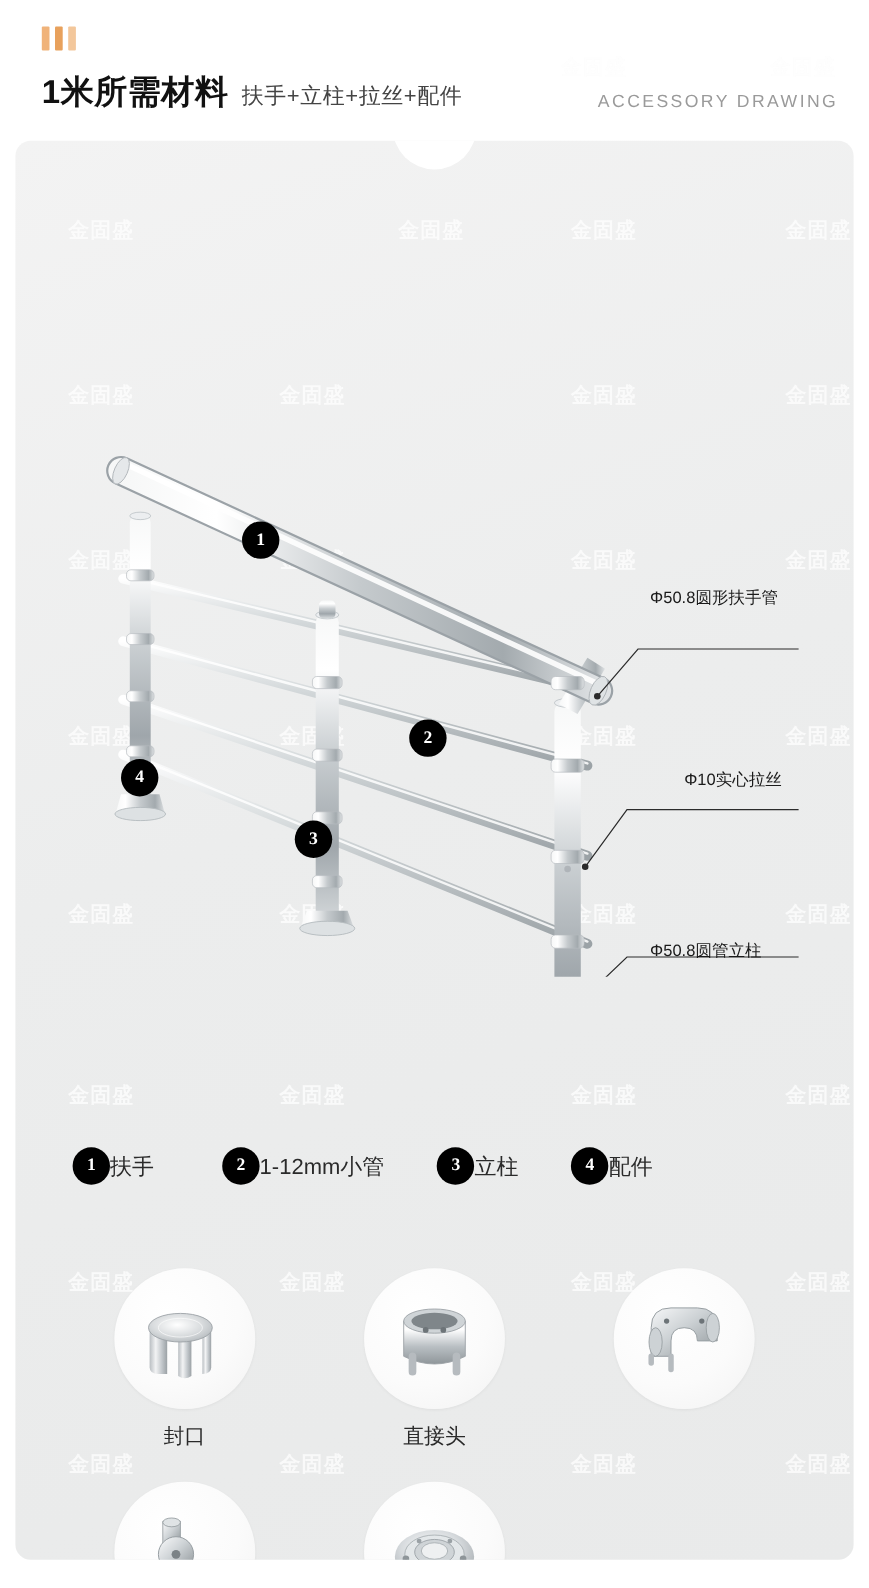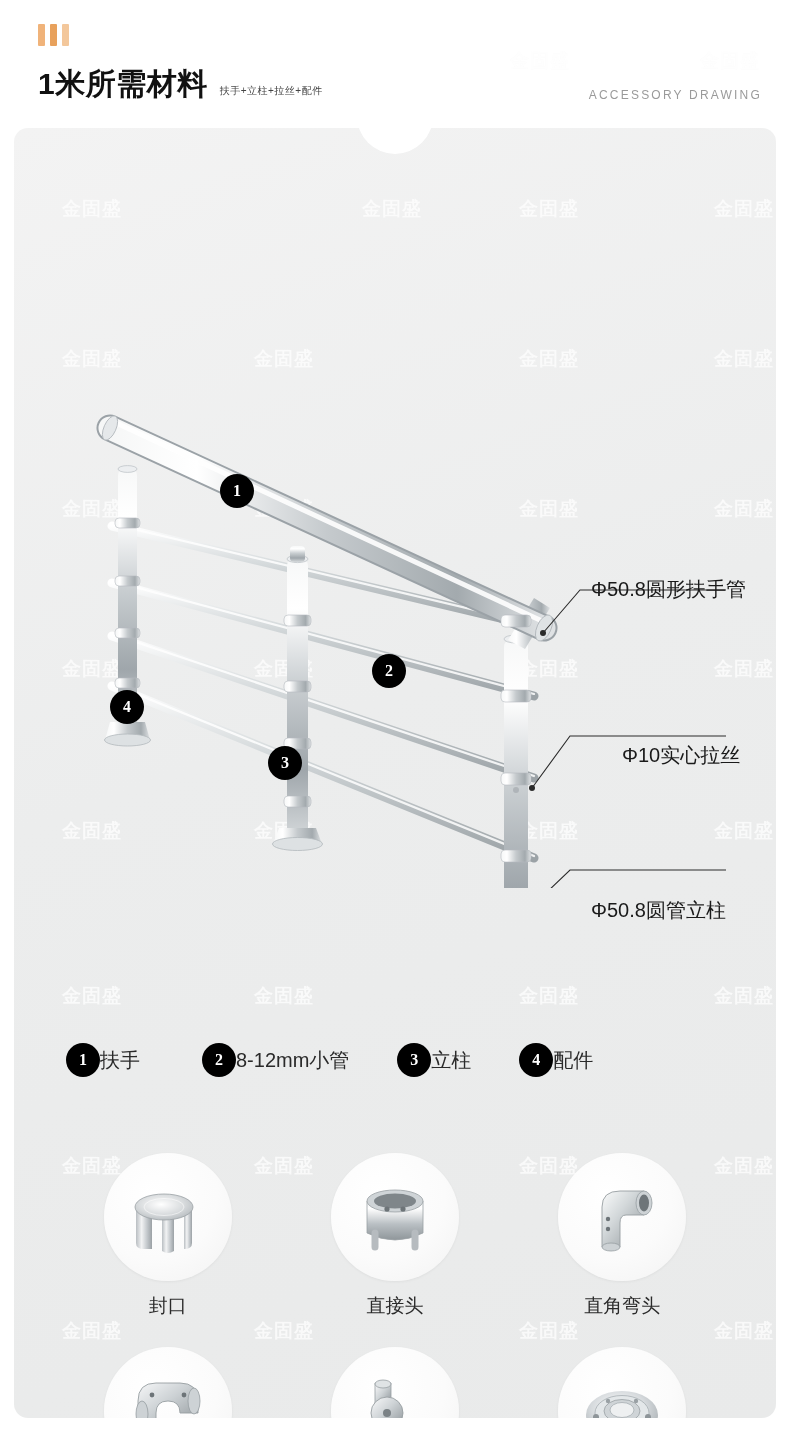--- a/index.html
+++ b/index.html
@@ -40,29 +40,29 @@
     align-items: baseline;
   }
   .title-main {
     font-size: 30px;
     font-weight: bold;
     letter-spacing: 0.5px;
     color: #111;
     white-space: nowrap;
   }
   .title-sub {
-    font-size: 10px;
+    font-size: 20px;
     color: #444;
     margin-left: 12px;
     letter-spacing: 0.5px;
     white-space: nowrap;
   }
   .title-en {
     margin-left: auto;
-    font-size: 12px;
+    font-size: 16px;
     letter-spacing: 2.2px;
     color: #9a9a9a;
     white-space: nowrap;
     align-self: flex-end;
     padding-bottom: 3px;
   }
 
   
   .card {
     position: relative;
@@ -101,24 +101,23 @@
   .diagram {
     position: absolute;
     left: 0; top: 0;
     width: 762px;
     height: 760px;
   }
   .diagram svg { display: block; }
 
   .callout-label {
     position: absolute;
-    font-size: 20px;
+    font-size: 15px;
     color: #1a1a1a;
     white-space: nowrap;
-    margin-top: 42px;
   }
 
   .badge {
     position: absolute;
     width: 34px; height: 34px;
     border-radius: 50%;
     background: #000;
     color: #fff;
     font-size: 16px;
     font-weight: bold;
@@ -370,21 +369,21 @@
     <div class="badge" style="left:96px;  top:562px;">4</div>
   </div>
 
   <div class="legend">
     <div class="legend-item lg1">
       <span class="num">1</span>
       <span class="txt">扶手</span>
     </div>
     <div class="legend-item lg2">
       <span class="num">2</span>
-      <span class="txt">8-12mm小管</span>
+      <span class="txt">1-12mm小管</span>
     </div>
     <div class="legend-item lg3">
       <span class="num">3</span>
       <span class="txt">立柱</span>
     </div>
     <div class="legend-item">
       <span class="num">4</span>
       <span class="txt">配件</span>
     </div>
   </div>
@@ -432,40 +431,20 @@
           <ellipse cx="50" cy="34" rx="28" ry="11" fill="#cfd4d7" stroke="#9ba1a5" stroke-width=".8"></ellipse>
           <ellipse cx="50" cy="34" rx="21" ry="7.5" fill="#7f868a"></ellipse>
           <path d="M30 66 L30 80 M70 66 L70 80" stroke="#b6bbbf" stroke-width="7" stroke-linecap="round"></path>
           <circle cx="42" cy="42" r="2.6" fill="#6d7478"></circle>
           <circle cx="58" cy="42" r="2.6" fill="#6d7478"></circle>
         </svg>
       </div>
       <div class="part-name">直接头</div>
     </div>
 
-    <div class="part">
-      <div class="part-circle">
-        <svg width="100" height="100" viewBox="0 0 100 100" aria-hidden="true">
-          <defs>
-            <linearGradient id="elb" x1="0" y1="0" x2="1" y2="1">
-              <stop offset="0%" stop-color="#fafbfb"></stop>
-              <stop offset="40%" stop-color="#d3d8da"></stop>
-              <stop offset="100%" stop-color="#8f969a"></stop>
-            </linearGradient>
-          </defs>
-          <path d="M30 80 L30 40 Q30 24 48 24 L72 24 L72 48 L54 48 Q48 48 48 56 L48 80 Z" fill="url(#elb)" stroke="#979ea2" stroke-width=".9" stroke-linejoin="round"></path>
-          <ellipse cx="72" cy="36" rx="8" ry="12" fill="#cdd2d5" stroke="#979ea2" stroke-width=".8"></ellipse>
-          <ellipse cx="72" cy="36" rx="5" ry="8.5" fill="#6e7579"></ellipse>
-          <ellipse cx="39" cy="80" rx="9" ry="4" fill="#cdd2d5" stroke="#979ea2" stroke-width=".8"></ellipse>
-          <circle cx="36" cy="52" r="2.2" fill="#6d7478"></circle>
-          <circle cx="36" cy="62" r="2.2" fill="#6d7478"></circle>
-        </svg>
-      </div>
-      <div class="part-name">直角弯头</div>
-    </div>
 
     <div class="part">
       <div class="part-circle">
         <svg width="100" height="100" viewBox="0 0 100 100" aria-hidden="true">
           <defs>
             <linearGradient id="ste" x1="0" y1="0" x2="1" y2="1">
               <stop offset="0%" stop-color="#f6f7f8"></stop>
               <stop offset="45%" stop-color="#ccd1d4"></stop>
               <stop offset="100%" stop-color="#8e9599"></stop>
             </linearGradient>

